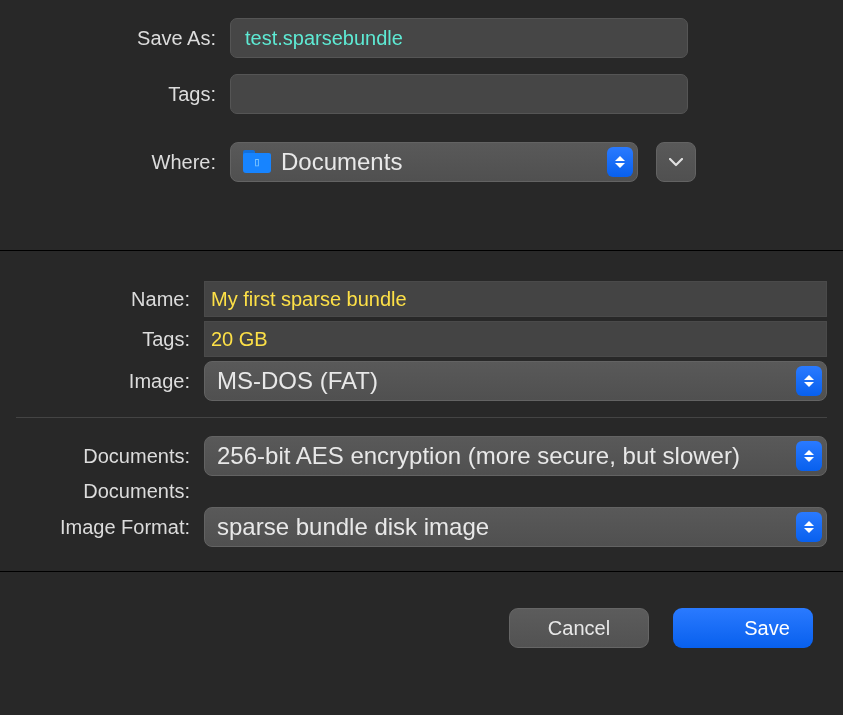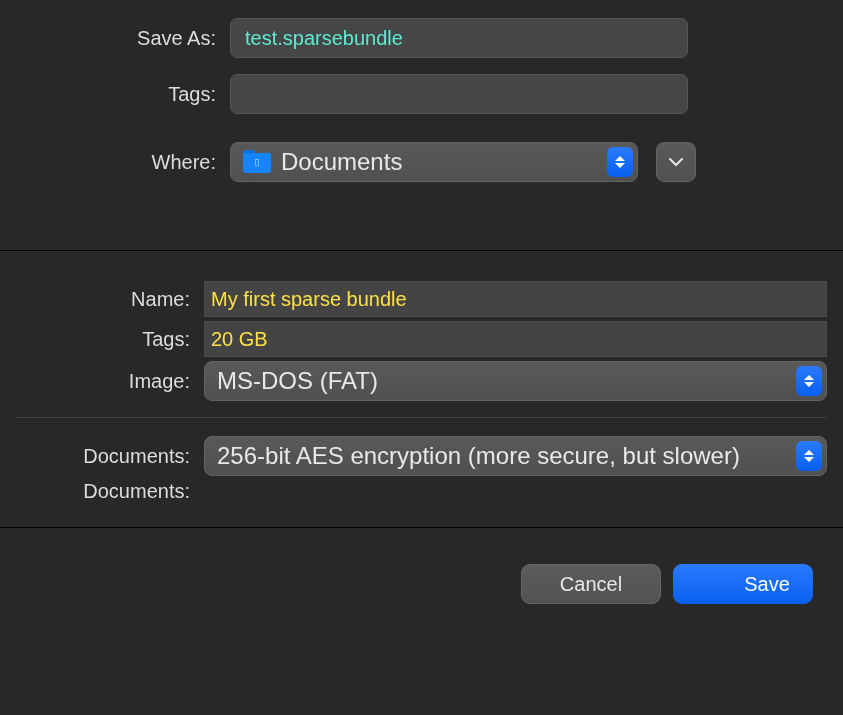--- a/index.html
+++ b/index.html
@@ -22,21 +22,21 @@
     .section-mid {
       border-top: 1px solid #000;
       padding: 30px 16px 20px 16px;
       margin-top: 32px;
     }
     .section-bottom {
       border-top: 1px solid #000;
       padding: 36px 30px 20px 30px;
       display: flex;
       justify-content: flex-end;
-      gap: 12px;
+      gap: 24px;
     }
     .form-row {
       display: flex;
       align-items: center;
       margin-bottom: 6px;
       border-radius: 16px;
     }
     .form-row.compact {
       margin-bottom: 4px;
     }
@@ -268,18 +268,28 @@
       <div class="dropdown-text">256-bit AES encryption (more secure, but slower)</div>
       <div class="dropdown-arrows">
         <div class="arrow-up"></div>
           <div class="arrow-down"></div>
       </div>
     </div>
   </div>
   <div class="form-row compact">
     <div class="row-label mid-label">Documents:</div>
   </div>
+  <div class="form-row compact">
+    <div class="row-label mid-label">Image Format:</div>
+    <div class="dropdown wide">
+      <div class="dropdown-text">sparse bundle disk image</div>
+      <div class="dropdown-arrows">
+        <div class="arrow-up"></div>
+          <div class="arrow-down"></div>
+      </div>
+    </div>
+  </div>
 </div>
 
 <div class="section-bottom">
   <button class="btn btn-secondary">Cancel</button>
   <button class="btn btn-primary">Save</button>
 </div>
 
 </body></html>

